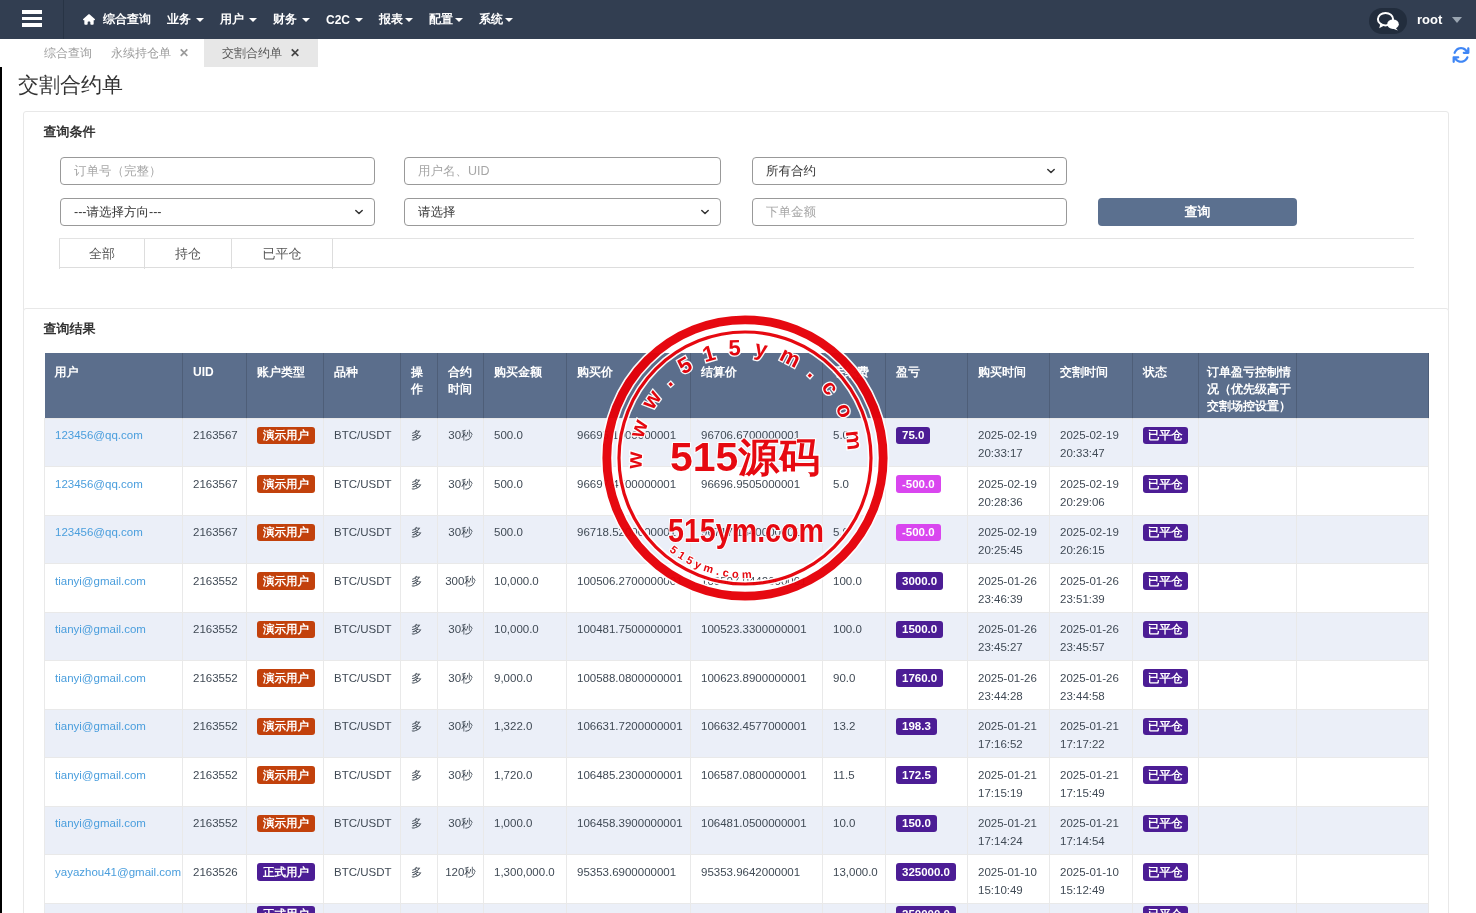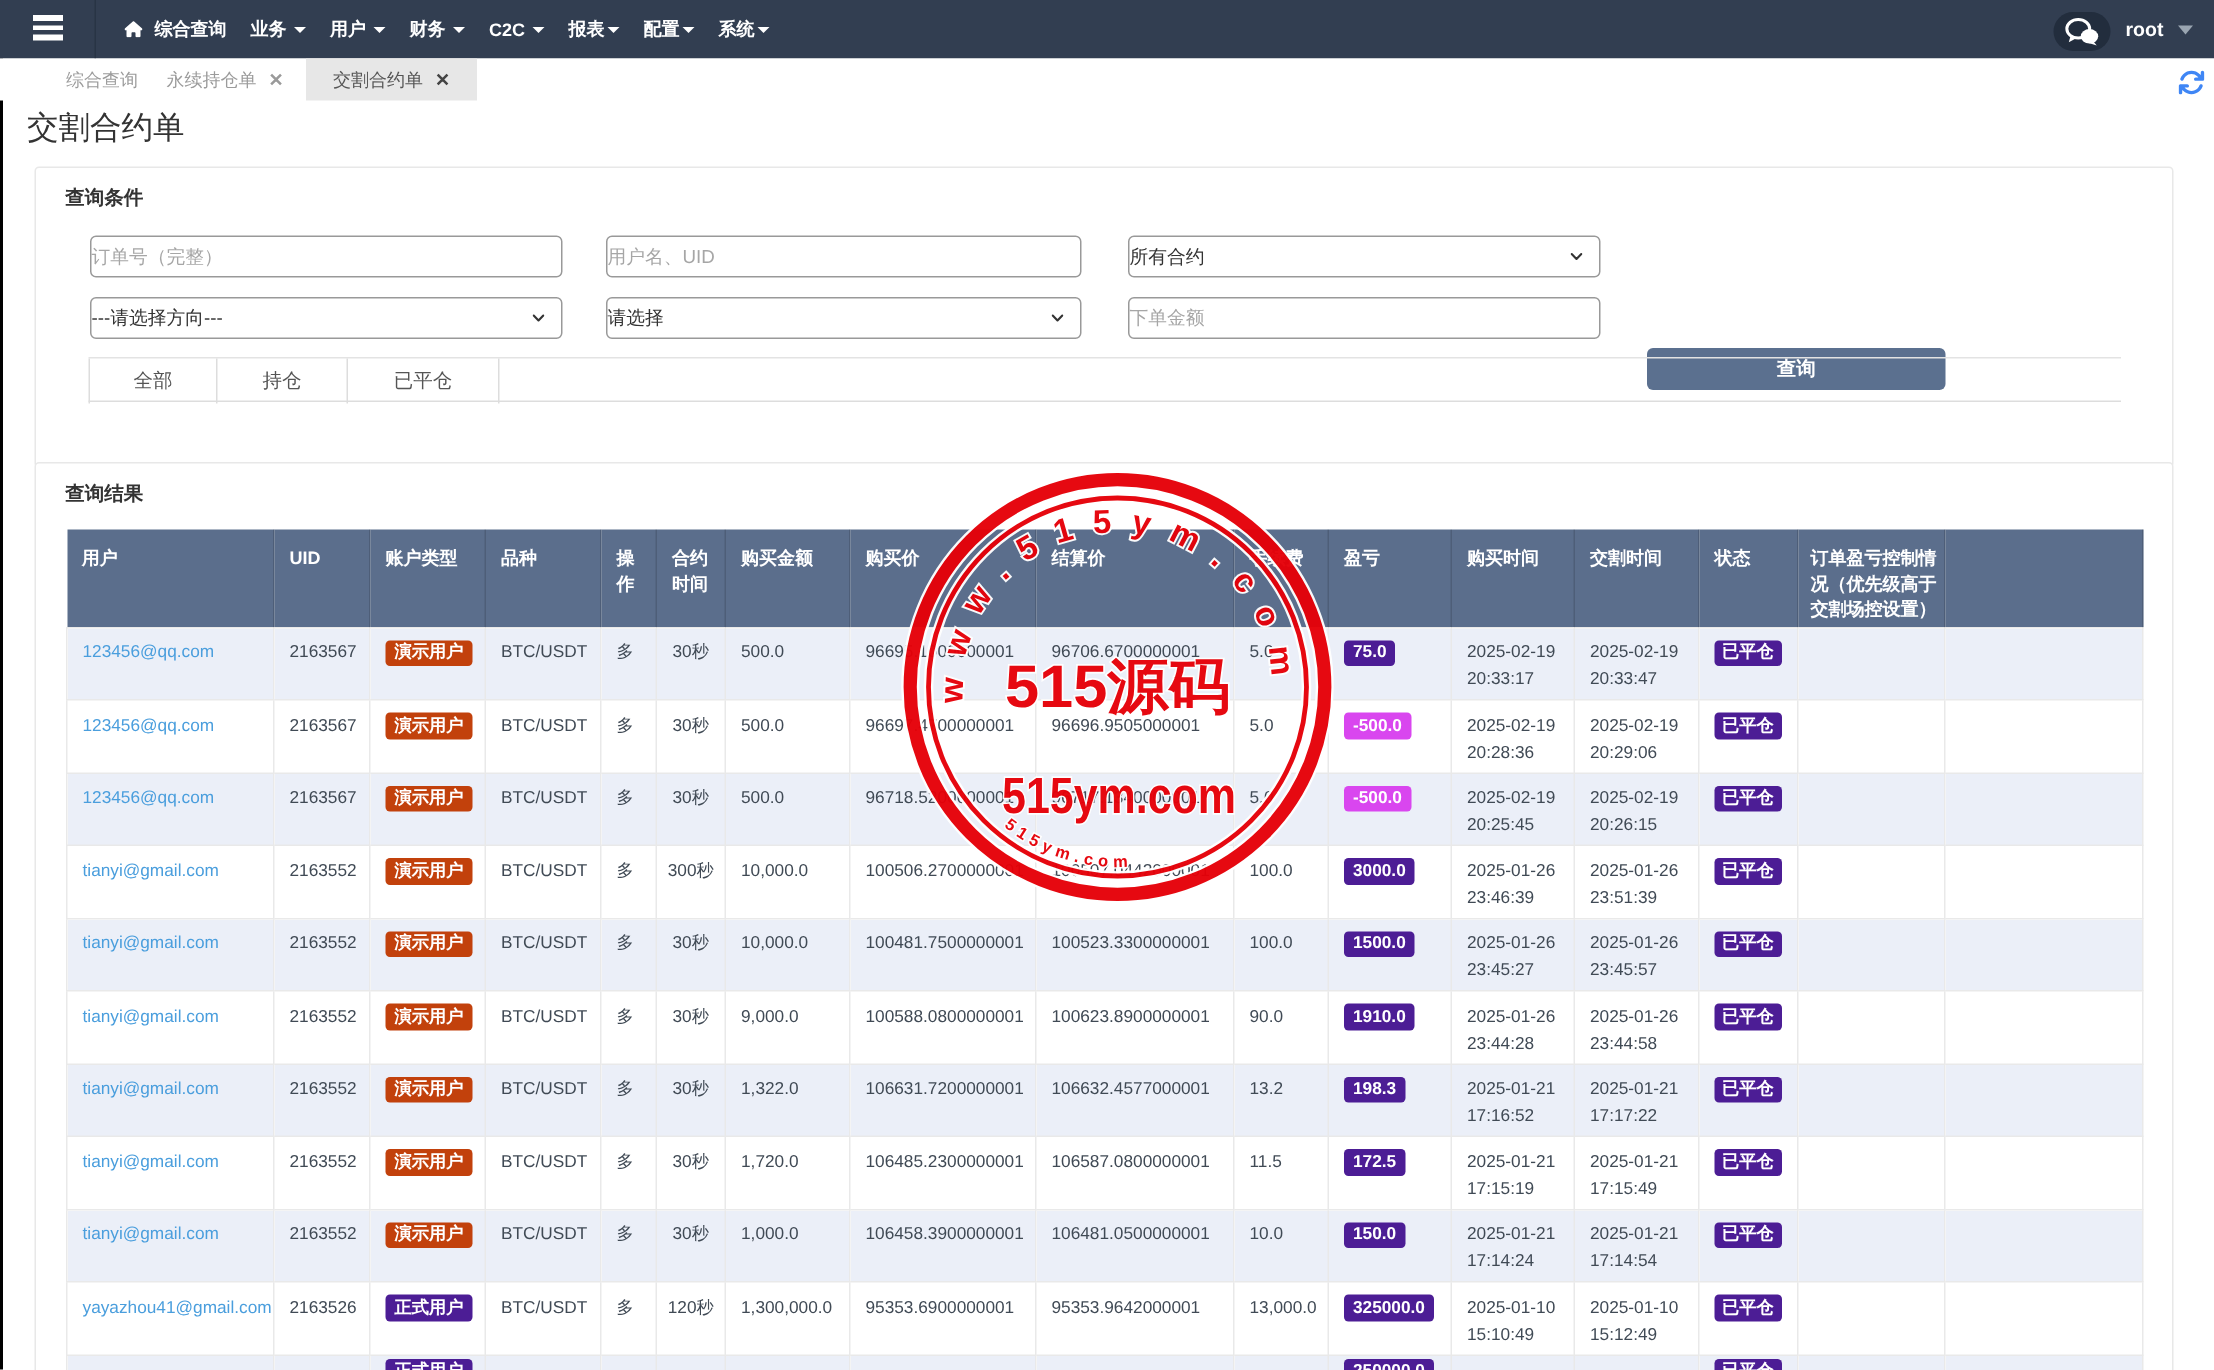--- a/index.html
+++ b/index.html
@@ -33,26 +33,26 @@
 
 .pagetitle { position:absolute; left:18px; top:71px; font-size:21px; color:#333; font-weight:400; }
 
 .panel { position:absolute; left:22.5px; width:1426px; background:#fff; border:1px solid #e8e8e8;
   border-radius:3px; }
 .p1 { top:111px; height:201px; }
 .p2 { top:308px; height:700px; }
 .ptitle { position:absolute; left:20px; top:11px; font-size:13px; font-weight:bold; color:#333; }
 
 .fi { position:absolute; height:28px; border:1px solid #999; border-radius:4px; background:#fff;
-  font-size:12.5px; color:#333; display:flex; align-items:center; }
+  font-size:12.5px; color:#333; display:flex; align-items:center; padding-left:13px; }
 .fi.ph { color:#a6a6a6; }
 .sel-caret { position:absolute; right:11px; top:9px; width:8px; height:8px; }
 .qbtn { position:absolute; left:1074.5px; top:85.5px; width:199px; height:28.5px; background:#5b708f;
   color:#fff; font-size:13px; font-weight:bold; display:flex; align-items:center; justify-content:center;
-  border-radius:4px;margin-top:34px; }
+  border-radius:4px; }
 .ftabs { position:absolute; left:35.5px; top:125.5px; height:30px; width:1355px; border-top:1px solid #e3e3e3; border-bottom:1px solid #ddd; }
 .ftab { position:absolute; top:0; height:30px; border-left:1px solid #ddd; display:flex;
   align-items:center; justify-content:center; font-size:13px; color:#555; }
 
 table { position:absolute; left:20.5px; top:44px; border-collapse:collapse; table-layout:fixed;
   width:1384px; font-size:11.5px; color:#404a55; }
 thead td { background:#5b6e8c; color:#fff; font-weight:bold; vertical-align:top; font-size:12px;
   padding:10.5px 8px 0 10px; border-right:1px solid rgba(0,0,0,0.14); height:65.3px; line-height:17px; }
 tbody td:nth-child(6) { text-align:center; padding-left:7px; padding-right:7px; }
 tbody td { border:1px solid #e9e9e9; vertical-align:top; padding:7.5px 8px 4px 10px; height:47.5px;
@@ -236,21 +236,21 @@
           <td class="tdu"><span class="lnk">tianyi@gmail.com</span></td>
           <td>2163552</td>
           <td><span class="bdg orange">演示用户</span></td>
           <td>BTC/USDT</td>
           <td>多</td>
           <td>30秒</td>
           <td>9,000.0</td>
           <td>100588.0800000001</td>
           <td>100623.8900000001</td>
           <td>90.0</td>
-          <td><span class="bdg green">1910.0</span></td>
+          <td><span class="bdg green">1760.0</span></td>
           <td>2025-01-26<br>23:44:28</td>
           <td>2025-01-26<br>23:44:58</td>
           <td><span class="bdg green st">已平仓</span></td>
           <td></td>
           <td></td>
         </tr>
 <tr class="odd">
           <td class="tdu"><span class="lnk">tianyi@gmail.com</span></td>
           <td>2163552</td>
           <td><span class="bdg orange">演示用户</span></td>

